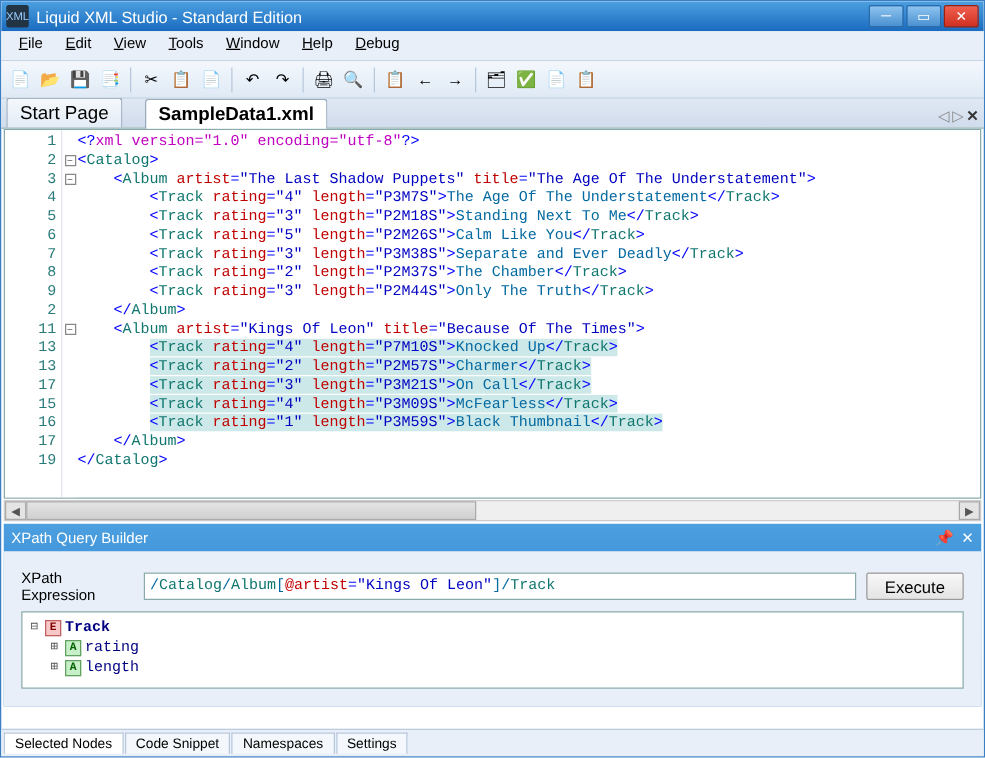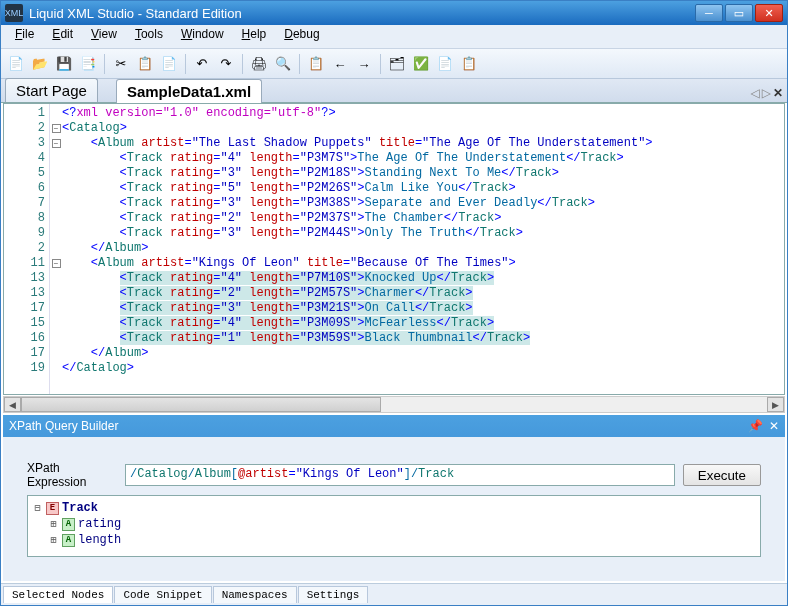--- a/index.html
+++ b/index.html
@@ -35,37 +35,37 @@
 .t-attr { color:#c00000;text-align:right; }
 .t-val { color:#0000c0; }
 .t-txt { color:#0369a1; }
 .t-eq { color:#0000ff;}
 .sel { background:#cde8e8; }
 .hscroll { height:17px; background:#efefef; border:1px solid #ccc; margin:1px 2px 2px 2px; position:relative;}
 .hscroll .thumb { position:absolute; left:0; width:360px; height:100%; background:linear-gradient(#e4e4e4,#d0d0d0); border:1px solid #aaa;}
 .hscroll .arrow { width:17px; height:15px; background:#e4e4e4; border:1px solid #aaa; position:absolute; top:0; display:flex; align-items:center; justify-content:center; font-size:9px; color:#555;}
 .hscroll .arrow.l { left:0;}
 .hscroll .arrow.r { right:0;}
-.panel { background: linear-gradient(#4ca0e0,#1a6bbf); margin: 0 2px 2px 2px;}
+.panel { background: linear-gradient(#4ca0e0,#1a6bbf); margin: 0 2px 18px 2px;}
 .panel-title { height:22px; color:#fff; display:flex; align-items:center; padding: 0 6px; font-size:12px;}
 .panel-title .sp { flex:1;}
-.panel-body { background:#e8eff8; padding:24px;}
+.panel-body { background:#e8eff8; padding:14px;}
 .xp-row { display:flex; align-items:center; gap:8px;}
 .xp-label { width:90px;}
 .xp-input { flex:1; height:22px; border:1px solid #8aa; background:#fff; font-family:Consolas,"Courier New",monospace; font-size:12px; padding:2px 4px;}
 .xp-btn { height:22px; padding: 0 14px; background:linear-gradient(#f8f8f8,#e4e4e4); border:1px solid #999; border-radius:2px; cursor:pointer;}
 .tree { background:#fff; border:1px solid #8aa; margin-top:6px; padding:4px; height:62px; overflow:hidden; font-family:Consolas,"Courier New",monospace; font-size:12px;}
 .tn { display:flex; align-items:center; height:16px;}
 .tn .tog { width:11px; font-size:10px; color:#555; text-align:center;}
 .tn .badge { width:13px; height:13px; border:1px solid; font-size:9px; font-weight:bold; text-align:center; line-height:11px; margin:0 3px;}
 .badge.E { background:#f8c8c8; border-color:#c06060; color:#800000;}
 .badge.A { background:#c8f0c8; border-color:#60a060; color:#006000;}
 .tn .nm { color:#000080;}
 .tn.sel-node .nm { font-weight:bold;}
-.bottom-tabs { height:22px; background:#e8eff8; display:flex; align-items:center; border-top:1px solid #bcd; padding: 0 2px; font-family: Liberation Mono, monospace;}
+.bottom-tabs { height:22px; background:#e8eff8; display:flex; align-items:center; border-top:1px solid #bcd; padding: 0 2px;}
 .btab { padding:2px 8px; border:1px solid #b8c8dc; border-bottom:none; background:#f4f8fc; margin-right:1px; font-size:11px; cursor:pointer;}
 .btab.active { background:#fff;}
 </style>
 </head>
 <body>
 
 <div class="titlebar">
   <div class="icon-app">XML</div>
   <div class="title">Liquid XML Studio - Standard Edition</div>
   <div class="winbtns">

